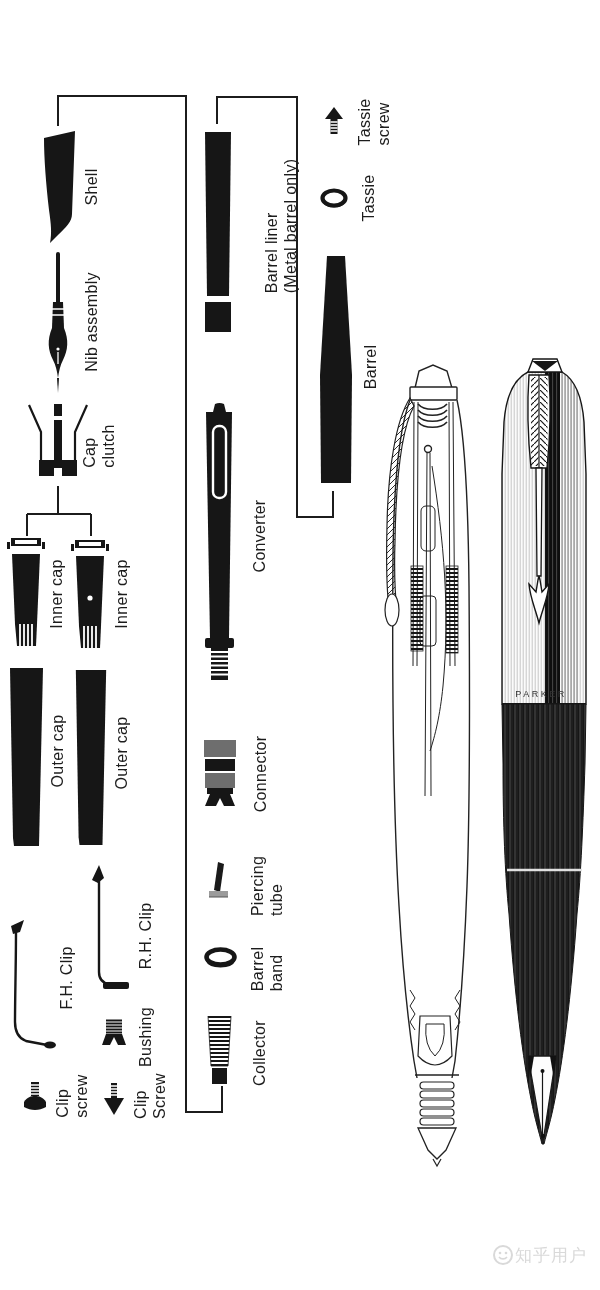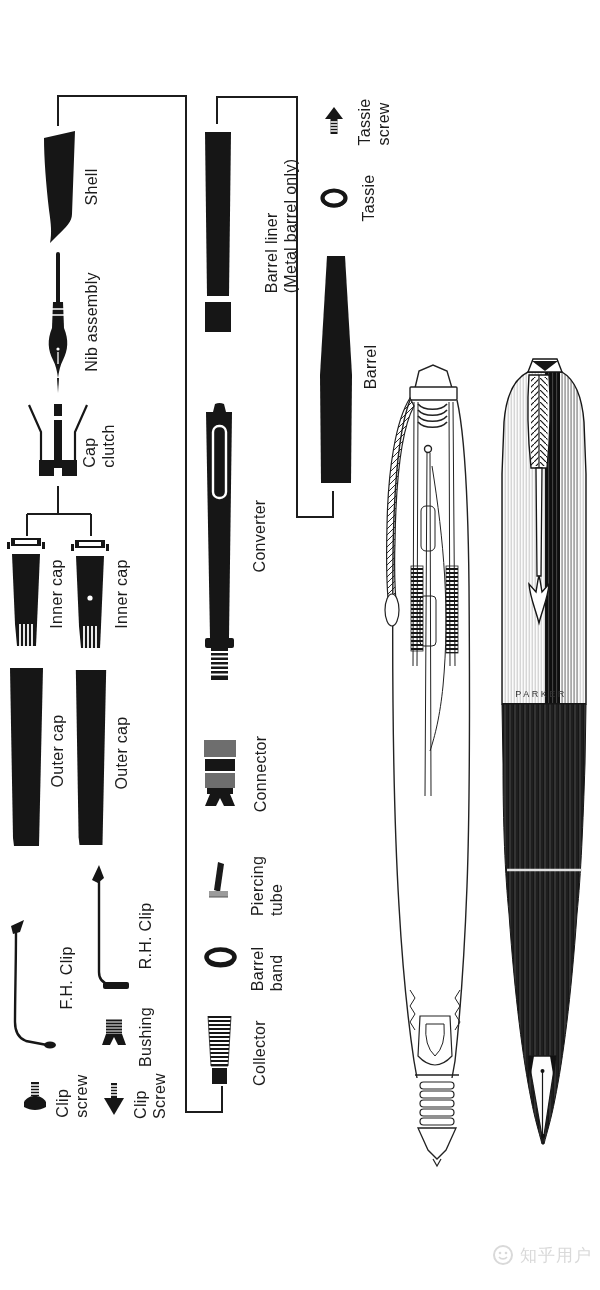--- a/index.html
+++ b/index.html
@@ -5,21 +5,21 @@
   html,body{margin:0;padding:0;background:#fff;}
   #page{position:relative;width:600px;height:1290px;background:#fff;overflow:hidden;
         font-family:"Liberation Sans",sans-serif;}
   .part{position:absolute;}
   .vlabel{position:absolute;font-size:16px;color:#1c1c1c;letter-spacing:0.3px;
           line-height:19px;white-space:nowrap;text-align:center;
           transform:translate(-50%,-50%) rotate(-90deg);}
   .vlabel.multi{text-align:left;}
   .vlabel .ln{display:block;}
   #watermark{position:absolute;left:491px;top:1243px;display:flex;align-items:center;
-             gap:5px;color:#d9d9d9;font-size:17px;letter-spacing:1px;}
+             color:#d9d9d9;font-size:17px;letter-spacing:1px;}
 </style>
 </head>
 <body>
 
 <div id="page">
 
   <svg class="part" style="left:0;top:0" width="600" height="1290" viewBox="0 0 600 1290">
     <g fill="none" stroke="#1c1c1c" stroke-width="2">
       <path d="M58,126 L58,96 L186,96 L186,1112 L222,1112 L222,1086"></path>
       <path d="M217,124 L217,97 L297,97 L297,517 L333,517 L333,491"></path>

